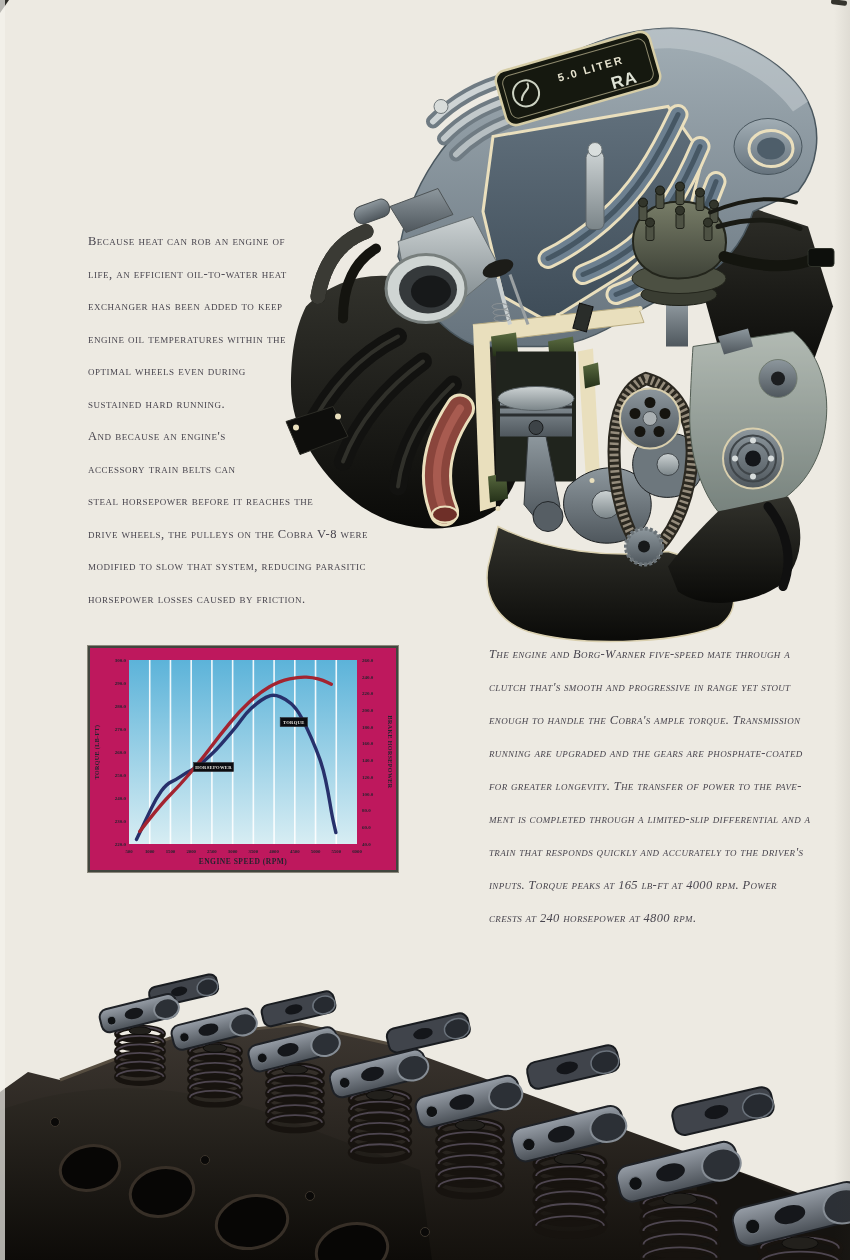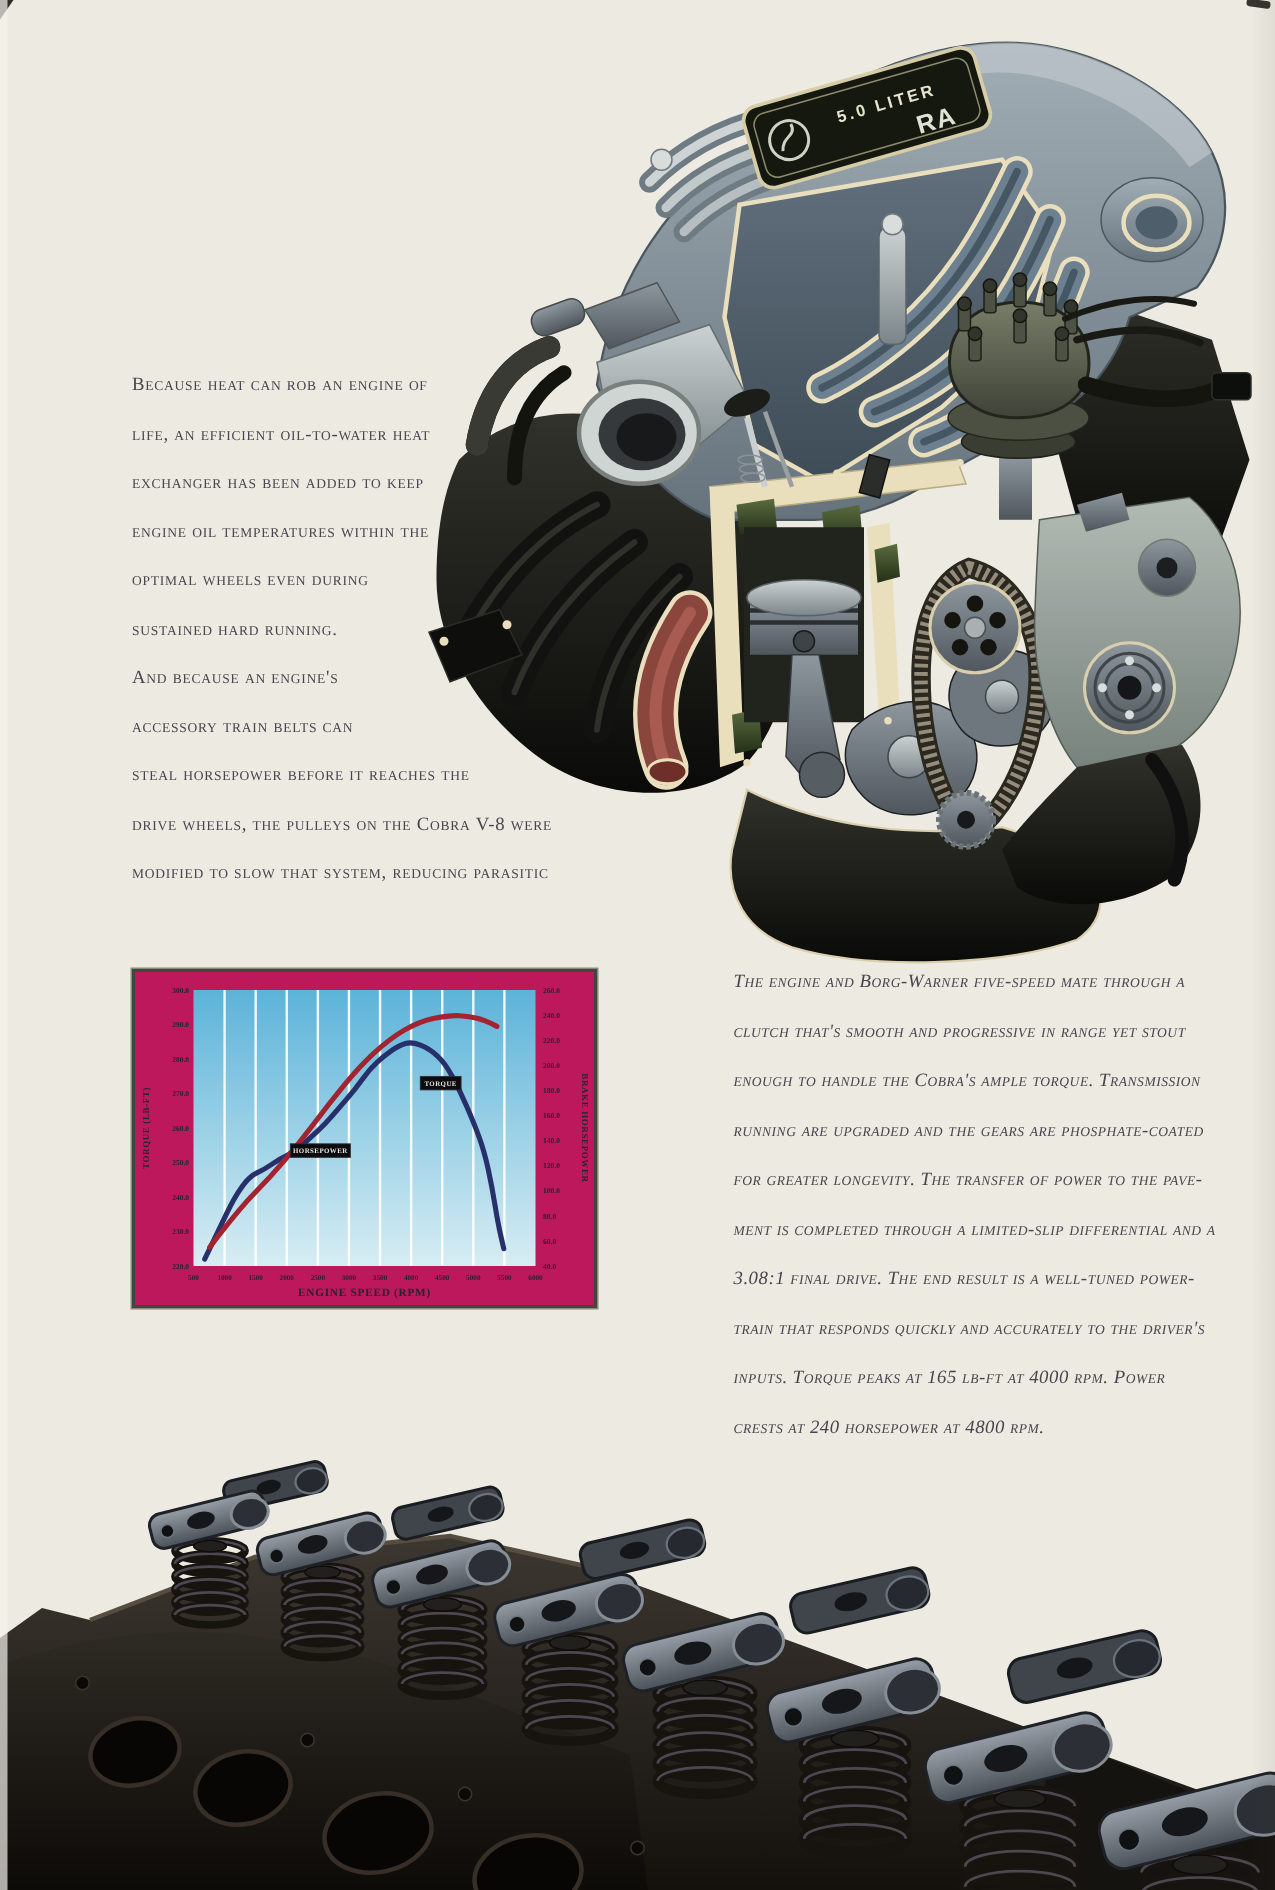--- a/index.html
+++ b/index.html
@@ -6,21 +6,21 @@
   .page{position:relative;width:850px;height:1260px;background:#edeae2;overflow:hidden;
         font-family:"Liberation Serif", serif;}
   .edge-shade{position:absolute;right:0;top:0;width:16px;height:1260px;
         background:linear-gradient(to right, rgba(0,0,0,0), rgba(60,55,45,0.08));}
   .edge-light{position:absolute;left:0;top:0;width:5px;height:1260px;background:#f4f2ec;opacity:.7;}
   .artifact-tl{position:absolute;left:0;top:0;width:0;height:0;
         border-left:9px solid #2e2d28;border-bottom:13px solid transparent;}
   .artifact-tr{position:absolute;left:831px;top:0;width:16px;height:5px;background:#35342e;
         transform:rotate(8deg);border-radius:2px;}
   .smallcaps{font-variant:small-caps;color:#48454e;}
-  .intro-text{position:absolute;left:88px;top:240px;width:330px;font-size:12.5px;
+  .intro-text{position:absolute;left:88px;top:225px;width:330px;font-size:12.5px;
         letter-spacing:0.5px;}
   .intro-text .tline{height:32.5px;line-height:32.5px;white-space:nowrap;}
   .drivetrain-text{position:absolute;left:489px;top:638px;width:360px;font-size:12.5px;
         letter-spacing:0.35px;}
   .drivetrain-text .tline{height:33px;line-height:33px;white-space:nowrap;font-style:italic;}
   .engine-art{position:absolute;left:248px;top:4px;width:590px;height:645px;}
   .chart-panel{position:absolute;left:88px;top:646px;width:306px;height:222px;
         background:#be185d;border:2px solid #41463e;box-shadow:0 0 0 1px #8b887c;}
   .chart-panel svg{display:block;}
   .head-photo{position:absolute;left:0;top:960px;width:850px;height:300px;}
@@ -270,20 +270,21 @@
       <div class="tline">life, an efficient oil-to-water heat</div>
       <div class="tline">exchanger has been added to keep</div>
       <div class="tline">engine oil temperatures within the</div>
       <div class="tline">optimal wheels even during</div>
       <div class="tline">sustained hard running.</div>
       <div class="tline">And because an engine's</div>
       <div class="tline">accessory train belts can</div>
       <div class="tline">steal horsepower before it reaches the</div>
       <div class="tline">drive wheels, the pulleys on the Cobra V-8 were</div>
       <div class="tline">modified to slow that system, reducing parasitic</div>
+      <div class="tline">horsepower losses caused by friction.</div>
     </div>
 
   <div class="chart-panel">
     <svg id="chart-svg" width="306" height="222" viewBox="0 0 306 222">
         <defs>
           <linearGradient id="plotGrad" x1="0" y1="0" x2="0" y2="1">
             <stop offset="0" stop-color="#5cb3d9"></stop>
             <stop offset="1" stop-color="#d7edf3"></stop>
           </linearGradient>
         </defs>
@@ -343,21 +344,20 @@
       </svg>
   </div>
 
   <div class="drivetrain-text smallcaps">
       <div class="tline">The engine and Borg-Warner five-speed mate through a</div>
       <div class="tline">clutch that's smooth and progressive in range yet stout</div>
       <div class="tline">enough to handle the Cobra's ample torque. Transmission</div>
       <div class="tline">running are upgraded and the gears are phosphate-coated</div>
       <div class="tline">for greater longevity. The transfer of power to the pave-</div>
       <div class="tline">ment is completed through a limited-slip differential and a</div>
-      <div class="tline">3.08:1 final drive. The end result is a well-tuned power-</div>
       <div class="tline">train that responds quickly and accurately to the driver's</div>
       <div class="tline">inputs. Torque peaks at 165 lb-ft at 4000 rpm. Power</div>
       <div class="tline">crests at 240 horsepower at 4800 rpm.</div>
     </div>
 
   <svg class="head-photo" id="head-svg" viewBox="0 0 850 300">
     <defs>
       <linearGradient id="gHead" x1="0" y1="0" x2="0" y2="1">
           <stop offset="0" stop-color="#3d3731"></stop>
           <stop offset="1" stop-color="#14110d"></stop>

